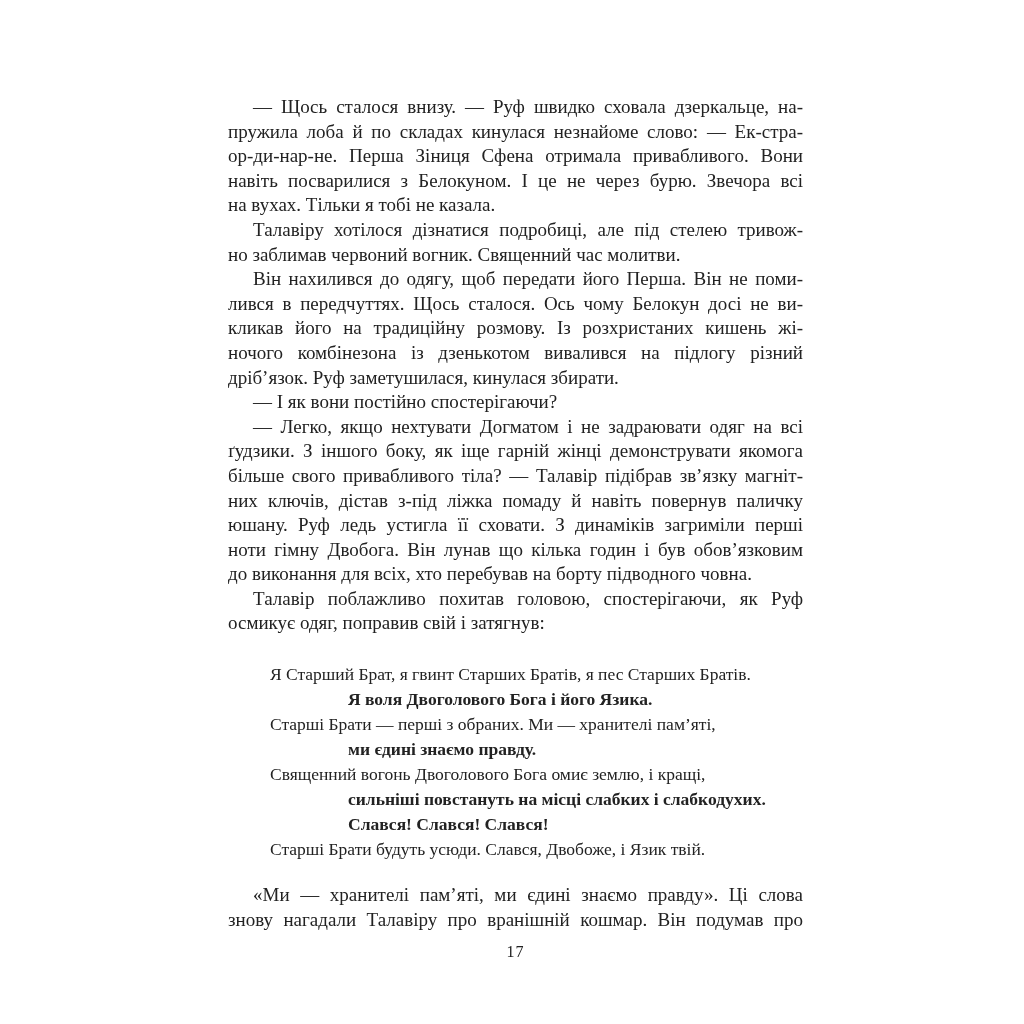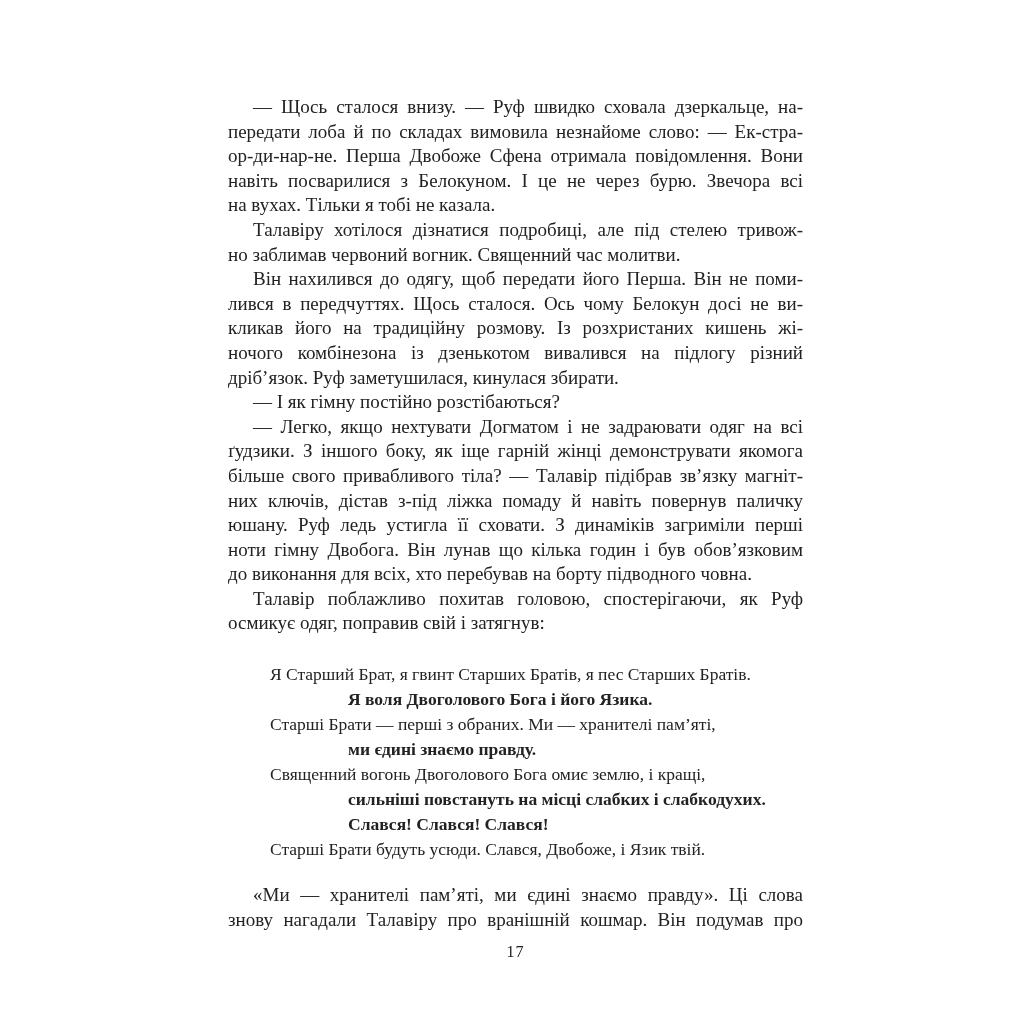--- a/index.html
+++ b/index.html
@@ -57,38 +57,38 @@
     font-family: "Liberation Serif", "DejaVu Serif", serif;
   }
 </style>
 </head>
 <body>
 
 <div class="page" style="--page-bg: #ffffff; --page-fg: #222222;">
   <div class="text-block" id="text-block">
       <div class="block block-para">
         <div class="line just ind">— Щось сталося внизу. — Руф швидко сховала дзеркальце, на-</div>
-        <div class="line just">передати лоба й по складах вимовила незнайоме слово: — Ек-стра-</div>
-        <div class="line just">ор-ди-нар-не. Перша Двобоже Сфена отримала повідомлення. Вони</div>
+        <div class="line just">пружила лоба й по складах кинулася незнайоме слово: — Ек-стра-</div>
+        <div class="line just">ор-ди-нар-не. Перша Зіниця Сфена отримала привабливого. Вони</div>
         <div class="line just">навіть посварилися з Белокуном. І це не через бурю. Звечора всі</div>
         <div class="line">на вухах. Тільки я тобі не казала.</div>
       </div>
       <div class="block block-para">
         <div class="line just ind">Талавіру хотілося дізнатися подробиці, але під стелею тривож-</div>
         <div class="line">но заблимав червоний вогник. Священний час молитви.</div>
       </div>
       <div class="block block-para">
         <div class="line just ind">Він нахилився до одягу, щоб передати його Перша. Він не поми-</div>
         <div class="line just">лився в передчуттях. Щось сталося. Ось чому Белокун досі не ви-</div>
         <div class="line just">кликав його на традиційну розмову. Із розхристаних кишень жі-</div>
         <div class="line just">ночого комбінезона із дзенькотом вивалився на підлогу різний</div>
         <div class="line">дріб’язок. Руф заметушилася, кинулася збирати.</div>
       </div>
       <div class="block block-para">
-        <div class="line ind">— І як гімну постійно розстібаються?</div>
+        <div class="line ind">— І як вони постійно спостерігаючи?</div>
       </div>
       <div class="block block-para">
         <div class="line just ind">— Легко, якщо нехтувати Догматом і не задраювати одяг на всі</div>
         <div class="line just">ґудзики. З іншого боку, як іще гарній жінці демонструвати якомога</div>
         <div class="line just">більше свого привабливого тіла? — Талавір підібрав зв’язку магніт-</div>
         <div class="line just">них ключів, дістав з-під ліжка помаду й навіть повернув паличку</div>
         <div class="line just">юшану. Руф ледь устигла її сховати. З динаміків загриміли перші</div>
         <div class="line just">ноти гімну Двобога. Він лунав що кілька годин і був обов’язковим</div>
         <div class="line">до виконання для всіх, хто перебував на борту підводного човна.</div>
       </div>

